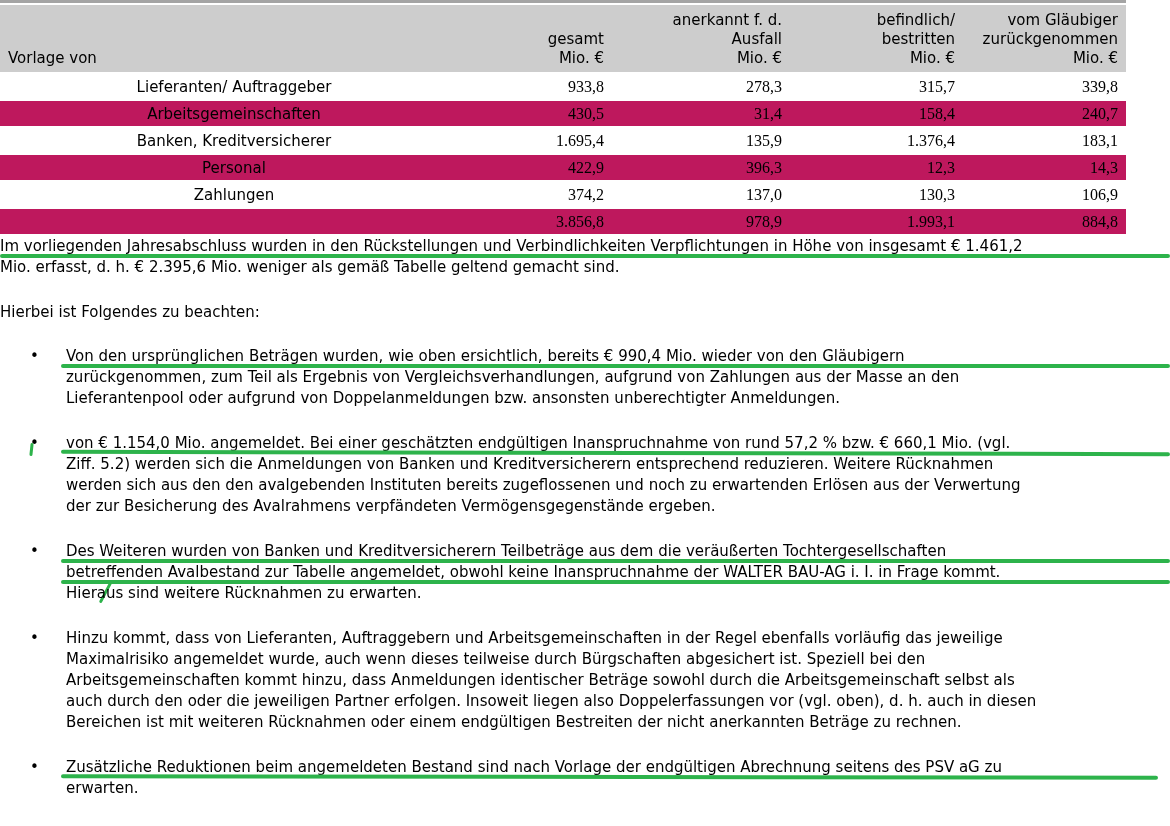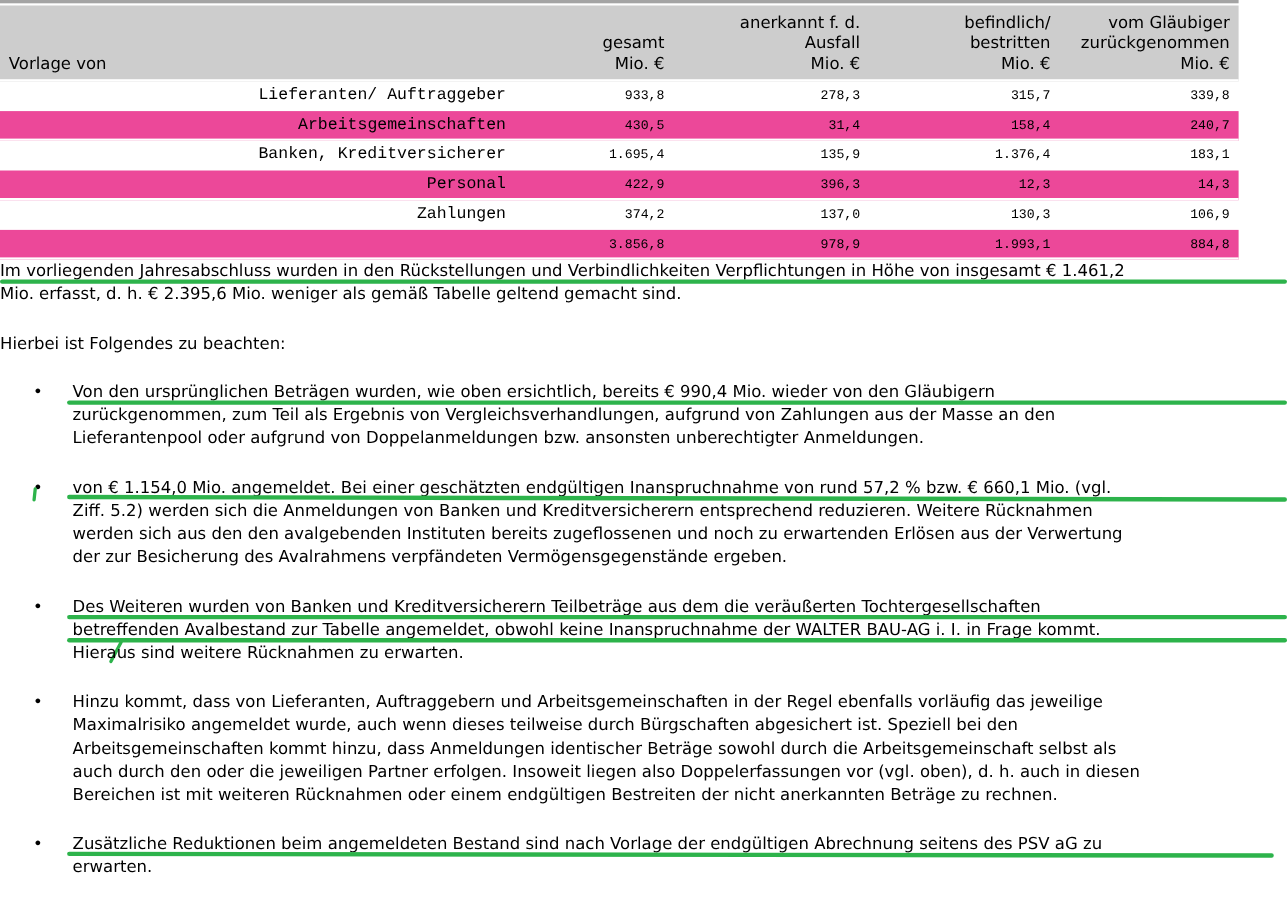--- a/index.html
+++ b/index.html
@@ -20,24 +20,24 @@
   .t-grid { display: grid; grid-template-columns: 460px 152px 178px 173px 163px; }
   .t-head {
     background: #cdcdcd;
     padding: 6px 0 4px 0;
     align-items: end;
     border-bottom: 2px solid #ffffff;
   }
   .t-head .hcell { text-align: right; padding-right: 8px; line-height: 19px; }
   .t-head .hcell-first { text-align: left; padding-left: 8px; line-height: 19px; align-self: end; }
   .t-row { height: 25px; border-bottom: 2px solid #ffffff; align-items: center; }
-  .t-row.alt, .t-row.total { background: #ec4899; }
+  .t-row.alt, .t-row.total { background: #be185d; }
   .t-c { text-align: right; padding-right: 8px; }
-  .t-c-first { text-align: right; padding-left: 8px; font-family: Liberation Mono, monospace; }
-  .num { font-family: Liberation Mono, monospace; font-size: 12px; }
+  .t-c-first { text-align: center; padding-left: 8px; }
+  .num { font-family: Liberation Serif, serif; font-size: 16px; }
 
   
   .body-text { }
   .tline { position: relative; line-height: 21px; white-space: nowrap; }
   .note { margin-top: 24px; }
 
   .bullets { margin-top: 23px; }
   .bullet { position: relative; padding-left: 66px; margin-bottom: 24px; }
   .bullet-dot { position: absolute; left: 30px; top: 0; line-height: 21px; }
 

